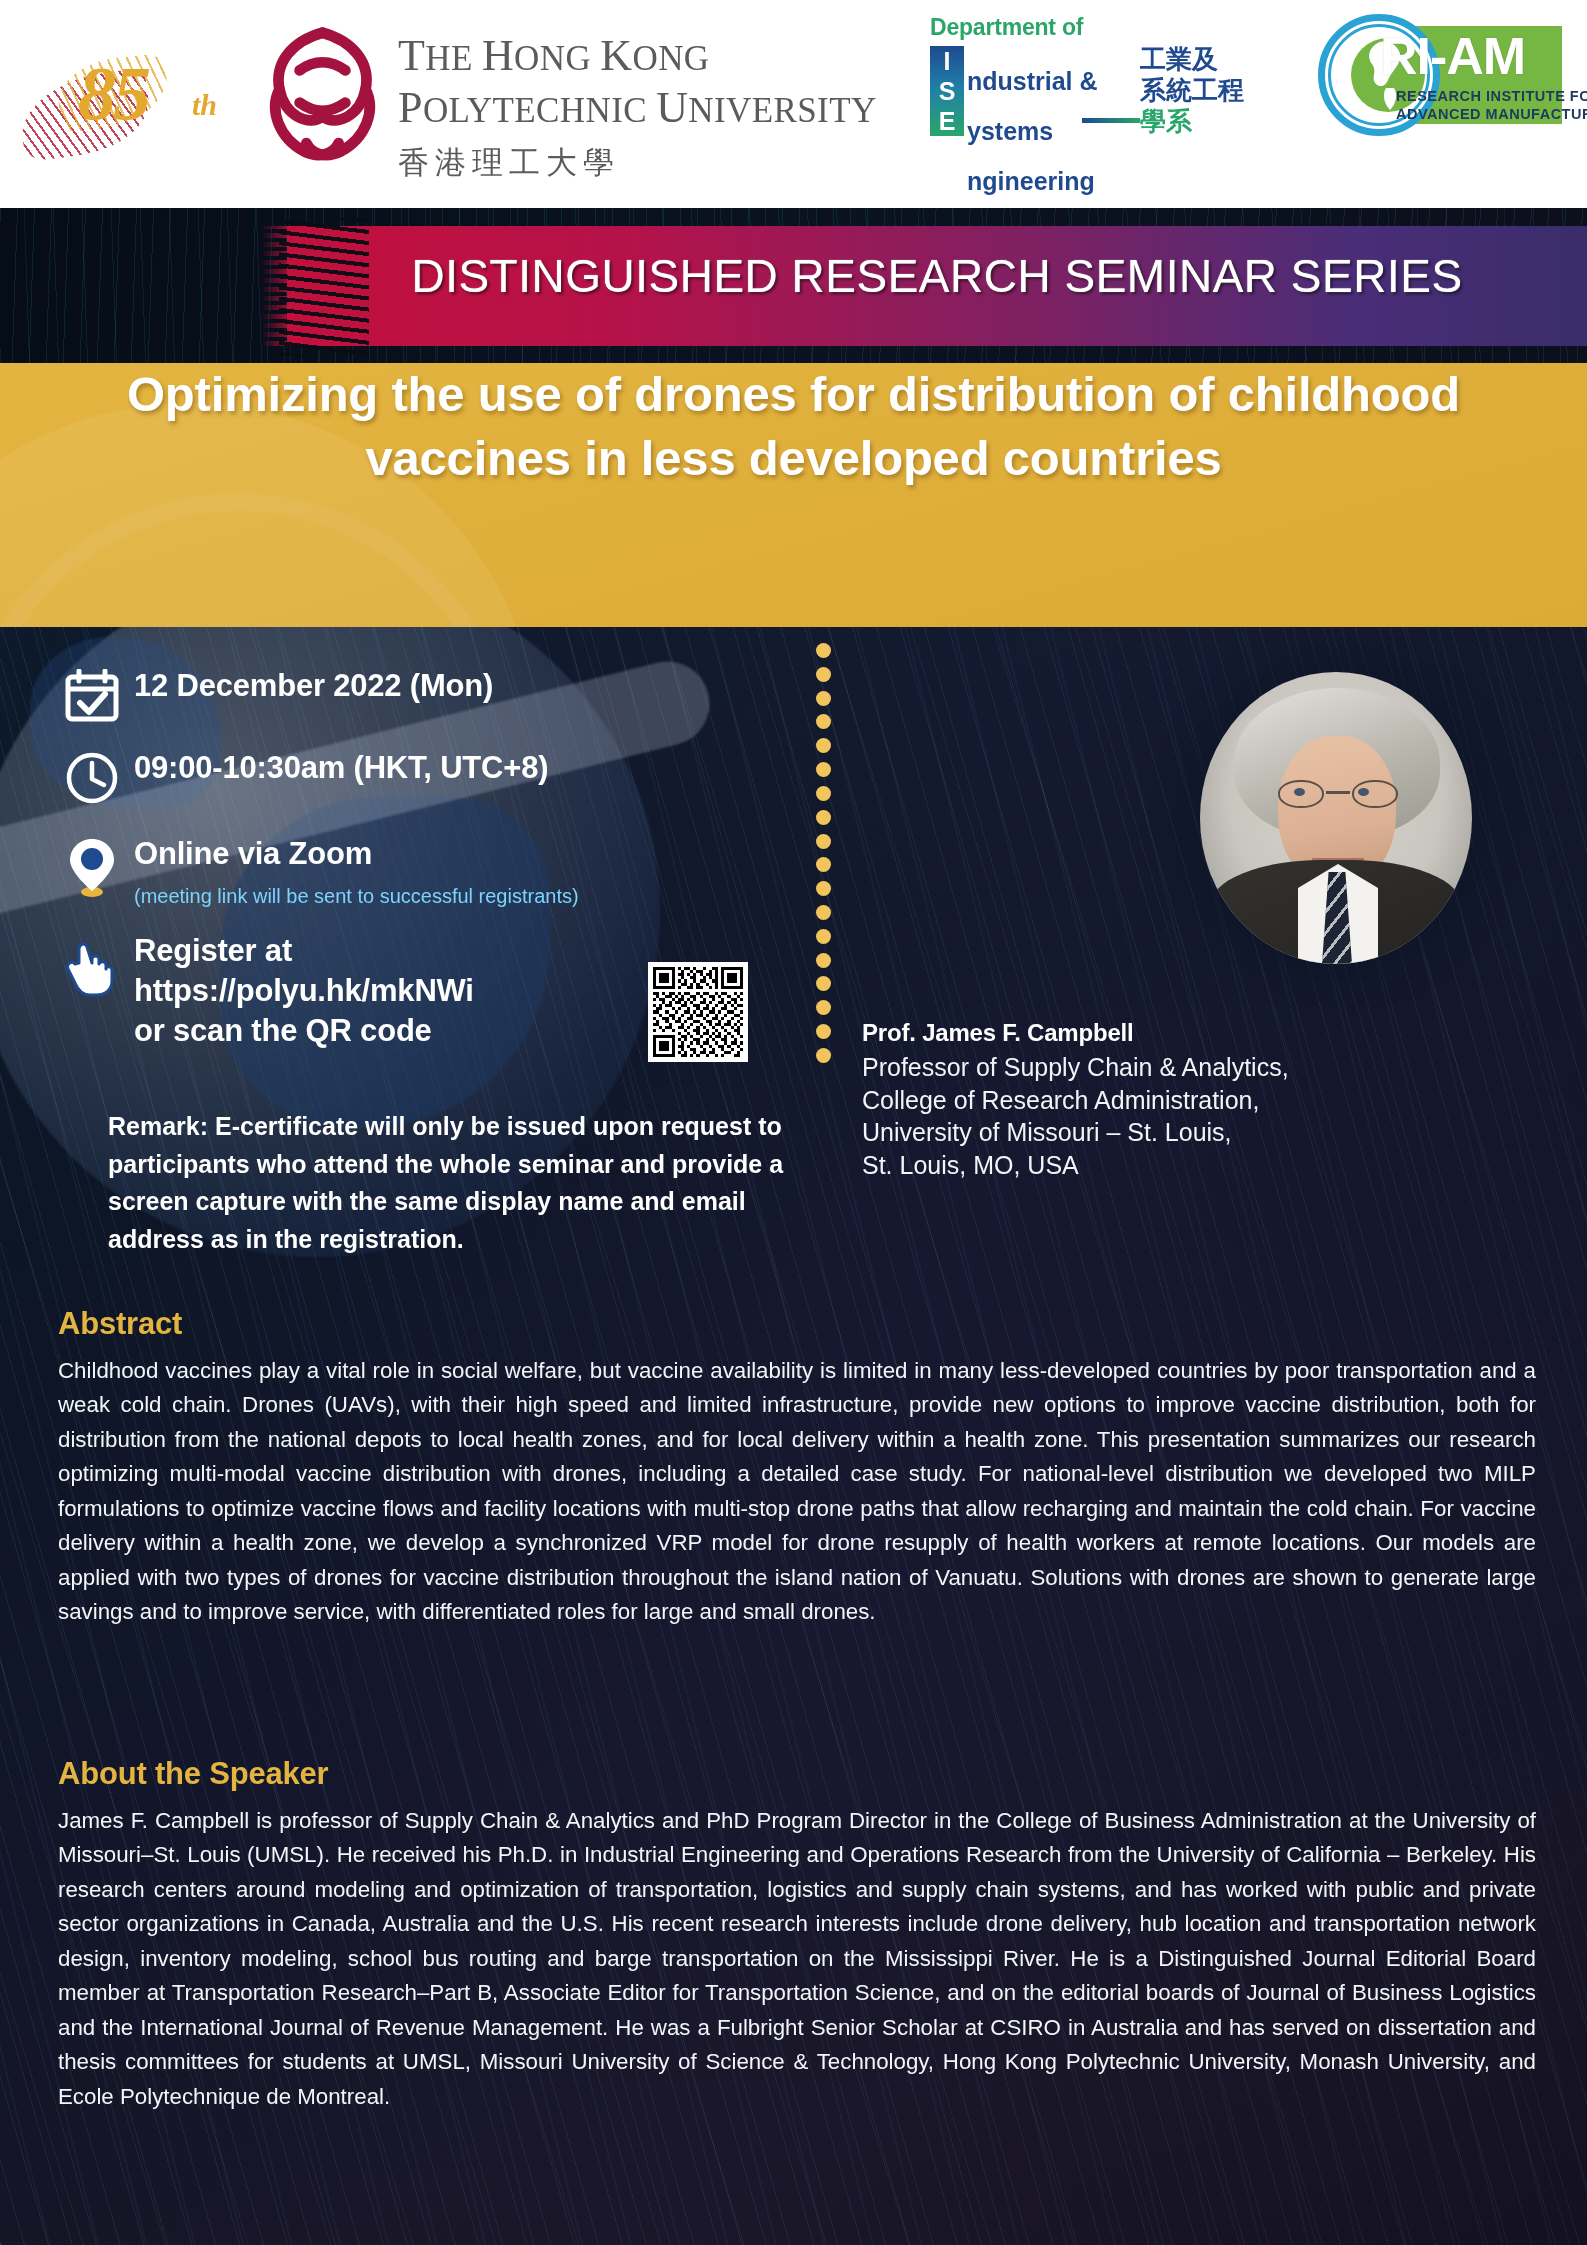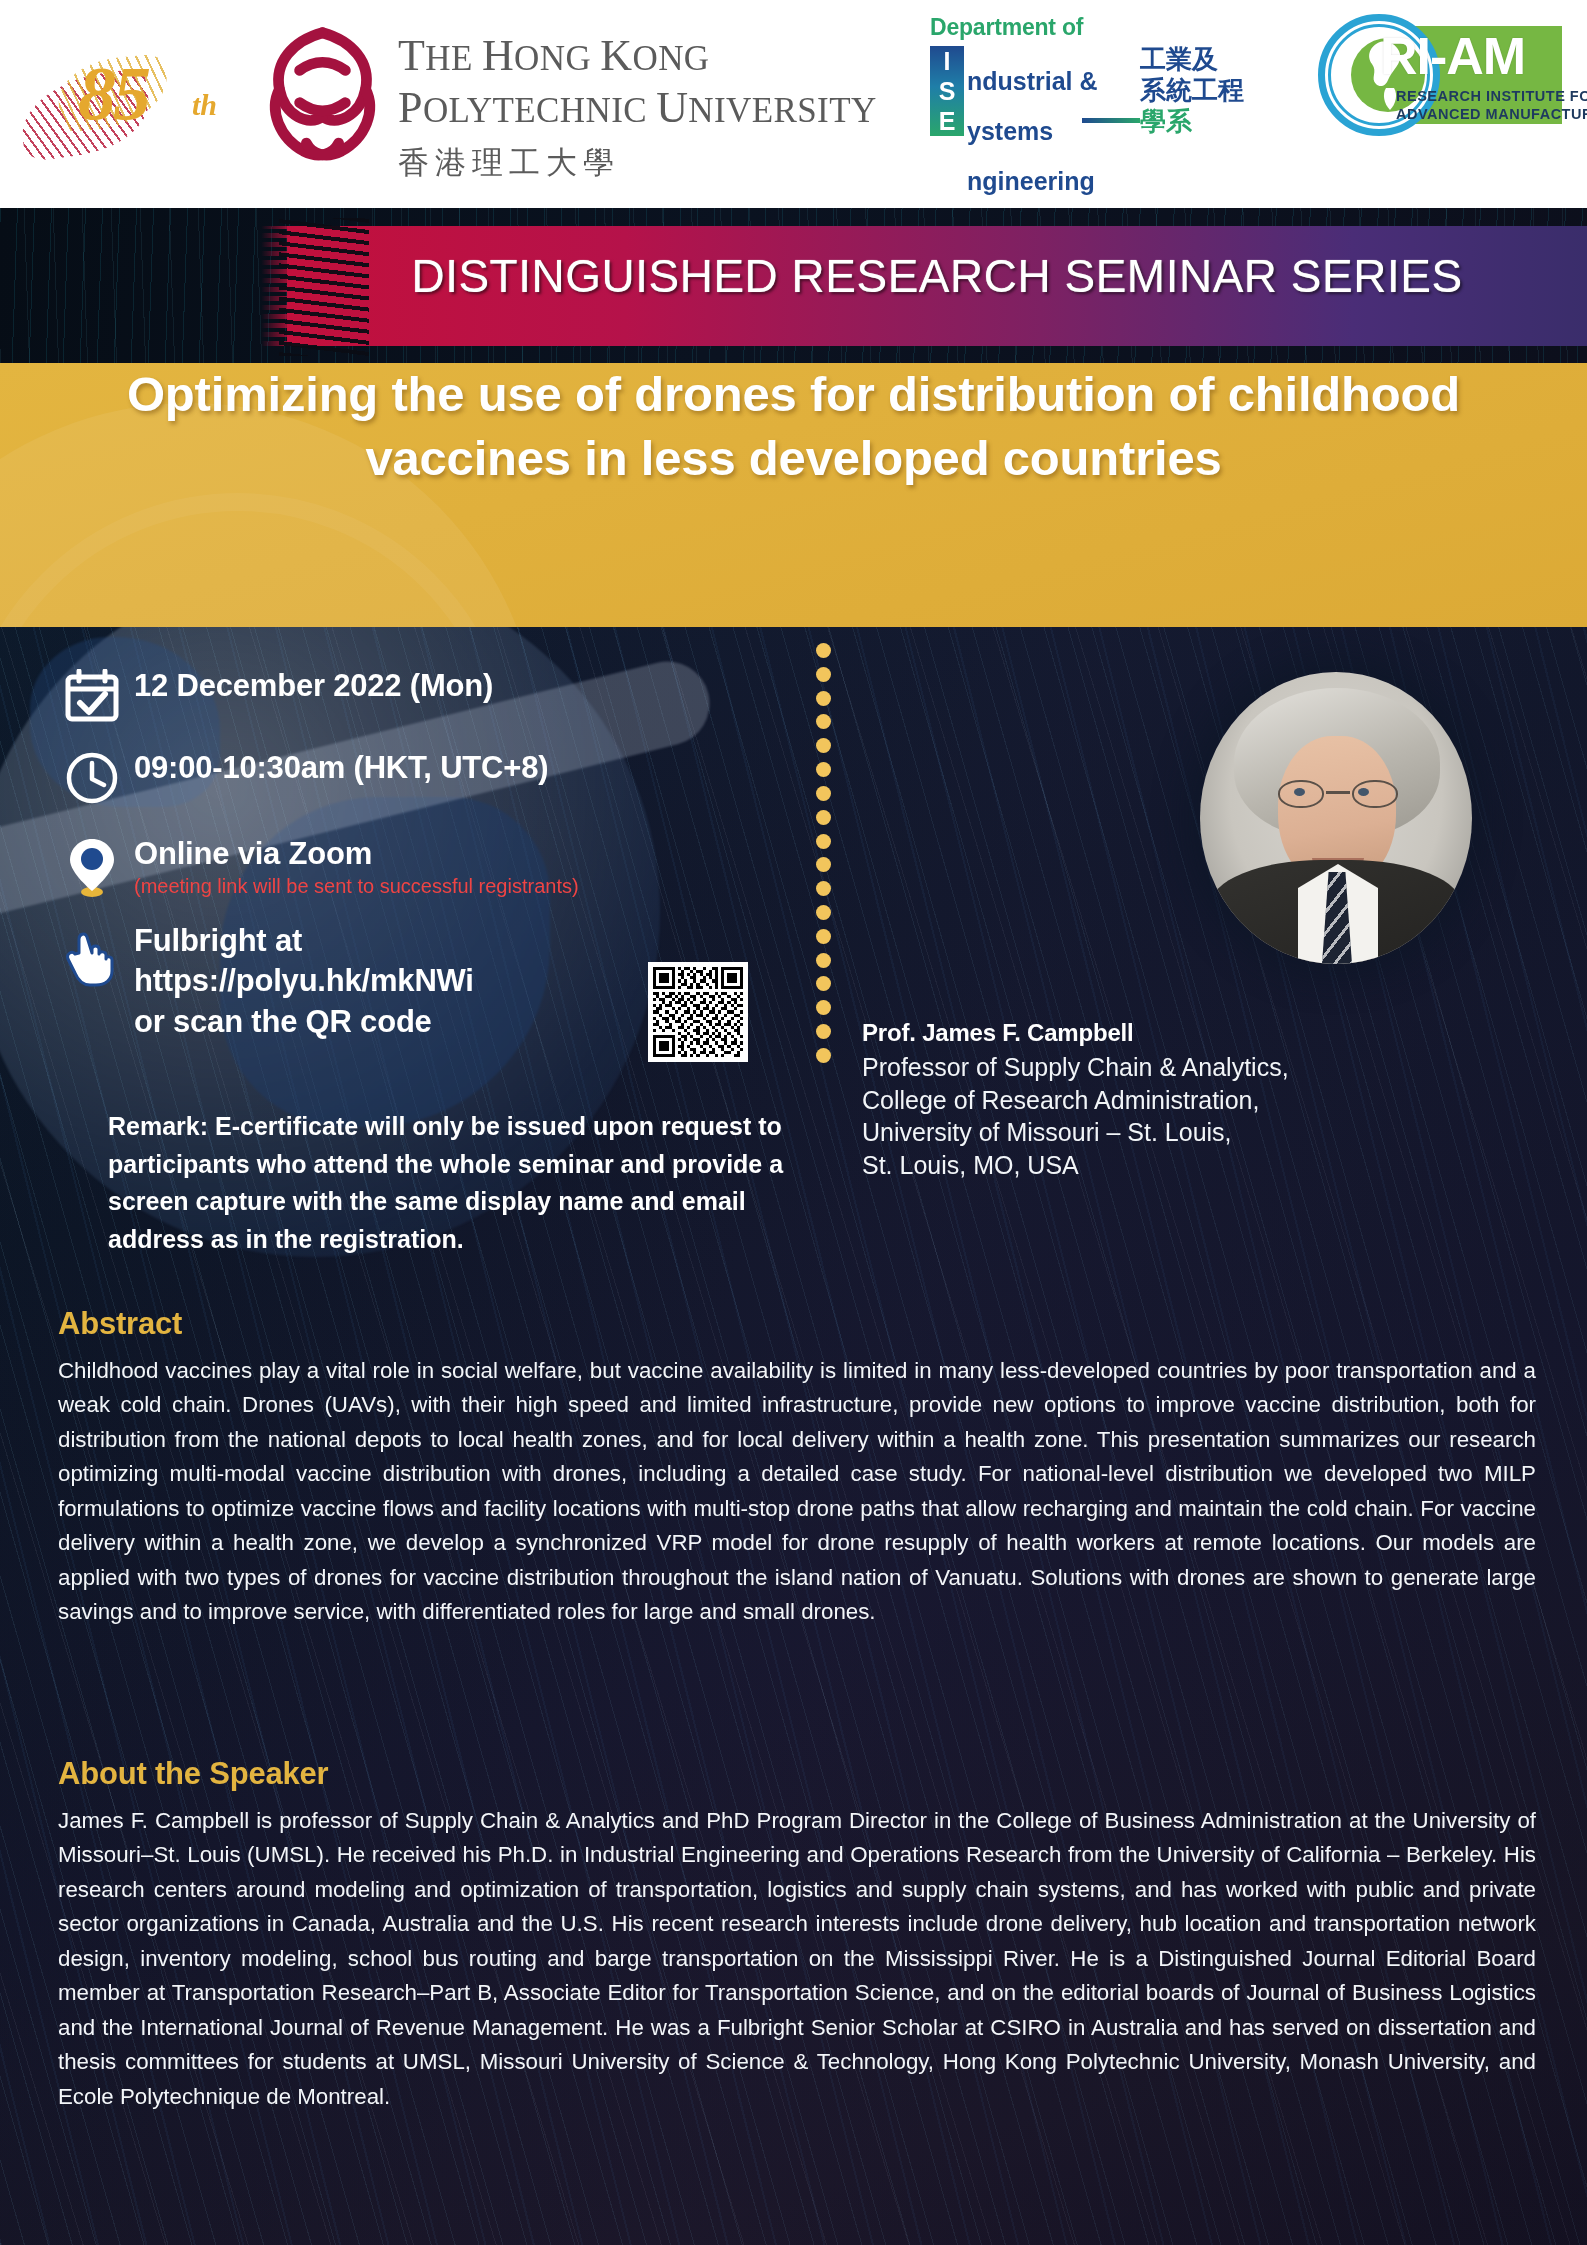--- a/index.html
+++ b/index.html
@@ -381,23 +381,23 @@
     font-size: 31px;
     font-weight: 700;
     color: #ffffff;
     line-height: 1.22;
     letter-spacing: -.2px;
     white-space: nowrap;
   }
   .info-sub {
     font-size: 20px;
     font-weight: 400;
-    color: #ef4444;
+    color: #7dd3fc;
     line-height: 1.25;
-    margin-top: 1px;
+    margin-top: 11px;
   }
   .register-block { margin-top: 4px; }
   .register-block .info-main { line-height: 1.30; }
   .qr {
     position: absolute;
     left: 648px; top: 962px;
     width: 100px; height: 100px;
     background: #fff;
     padding: 5px;
     z-index: 14;
@@ -708,21 +708,21 @@
       </div>
     </div>
 
     <div class="info-row register-block">
       <div class="info-icon">
         <svg width="52" height="64" viewBox="0 0 52 64">
           <path d="M13 30 L13 16 C13 11, 19 9, 21 14 L26 30 L26 26 C26 22, 33 22, 33 26 L33 31 C33 28, 40 28, 40 32 L40 36 C40 33, 46 33, 46 37 L46 48 C46 57, 39 62, 30 62 L24 62 C17 62, 12 57, 9 50 L2 36 C0 31, 6 27, 9 31 Z" fill="#ffffff" stroke="#1f4a8f" stroke-width="3" stroke-linejoin="round"></path>
         </svg>
       </div>
       <div class="info-text">
-        <div class="info-main">Fulbright at</div>
+        <div class="info-main">Register at</div>
         <div class="info-main">https://polyu.hk/mkNWi</div>
         <div class="info-main">or scan the QR code</div>
       </div>
     </div>
   </div>
 
   <div class="qr">
     <svg width="90" height="90" viewBox="0 0 29 29" shape-rendering="crispEdges">
       <rect width="29" height="29" fill="#fff"></rect>
       <g fill="#000">

